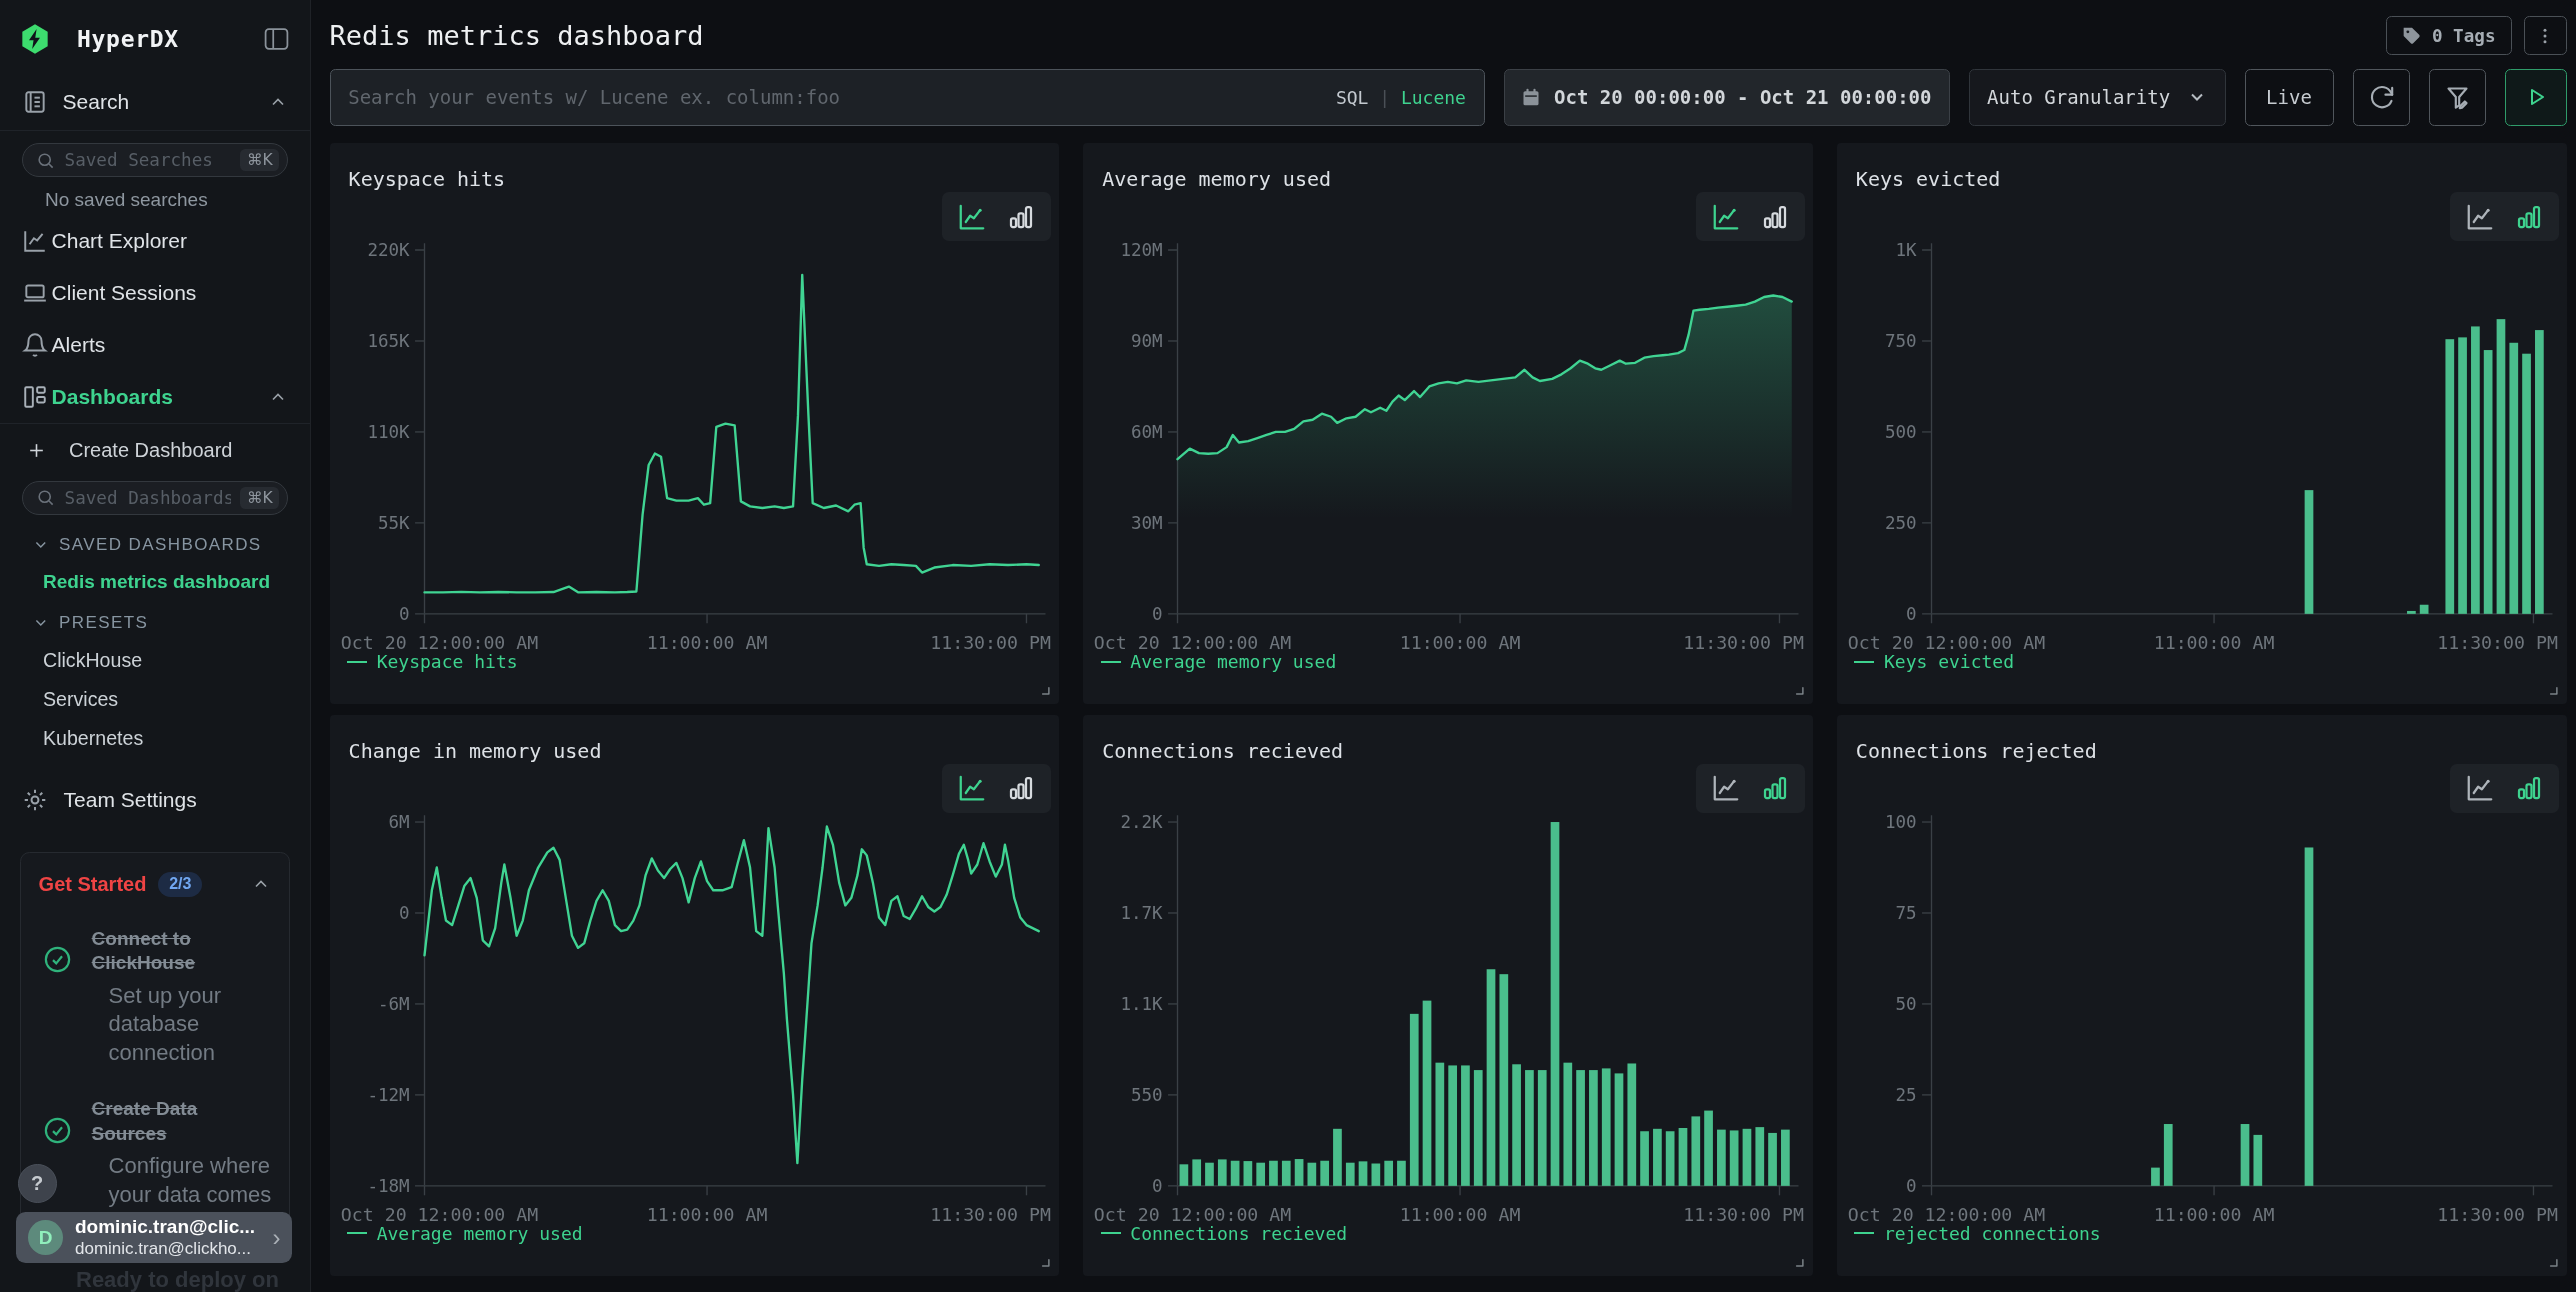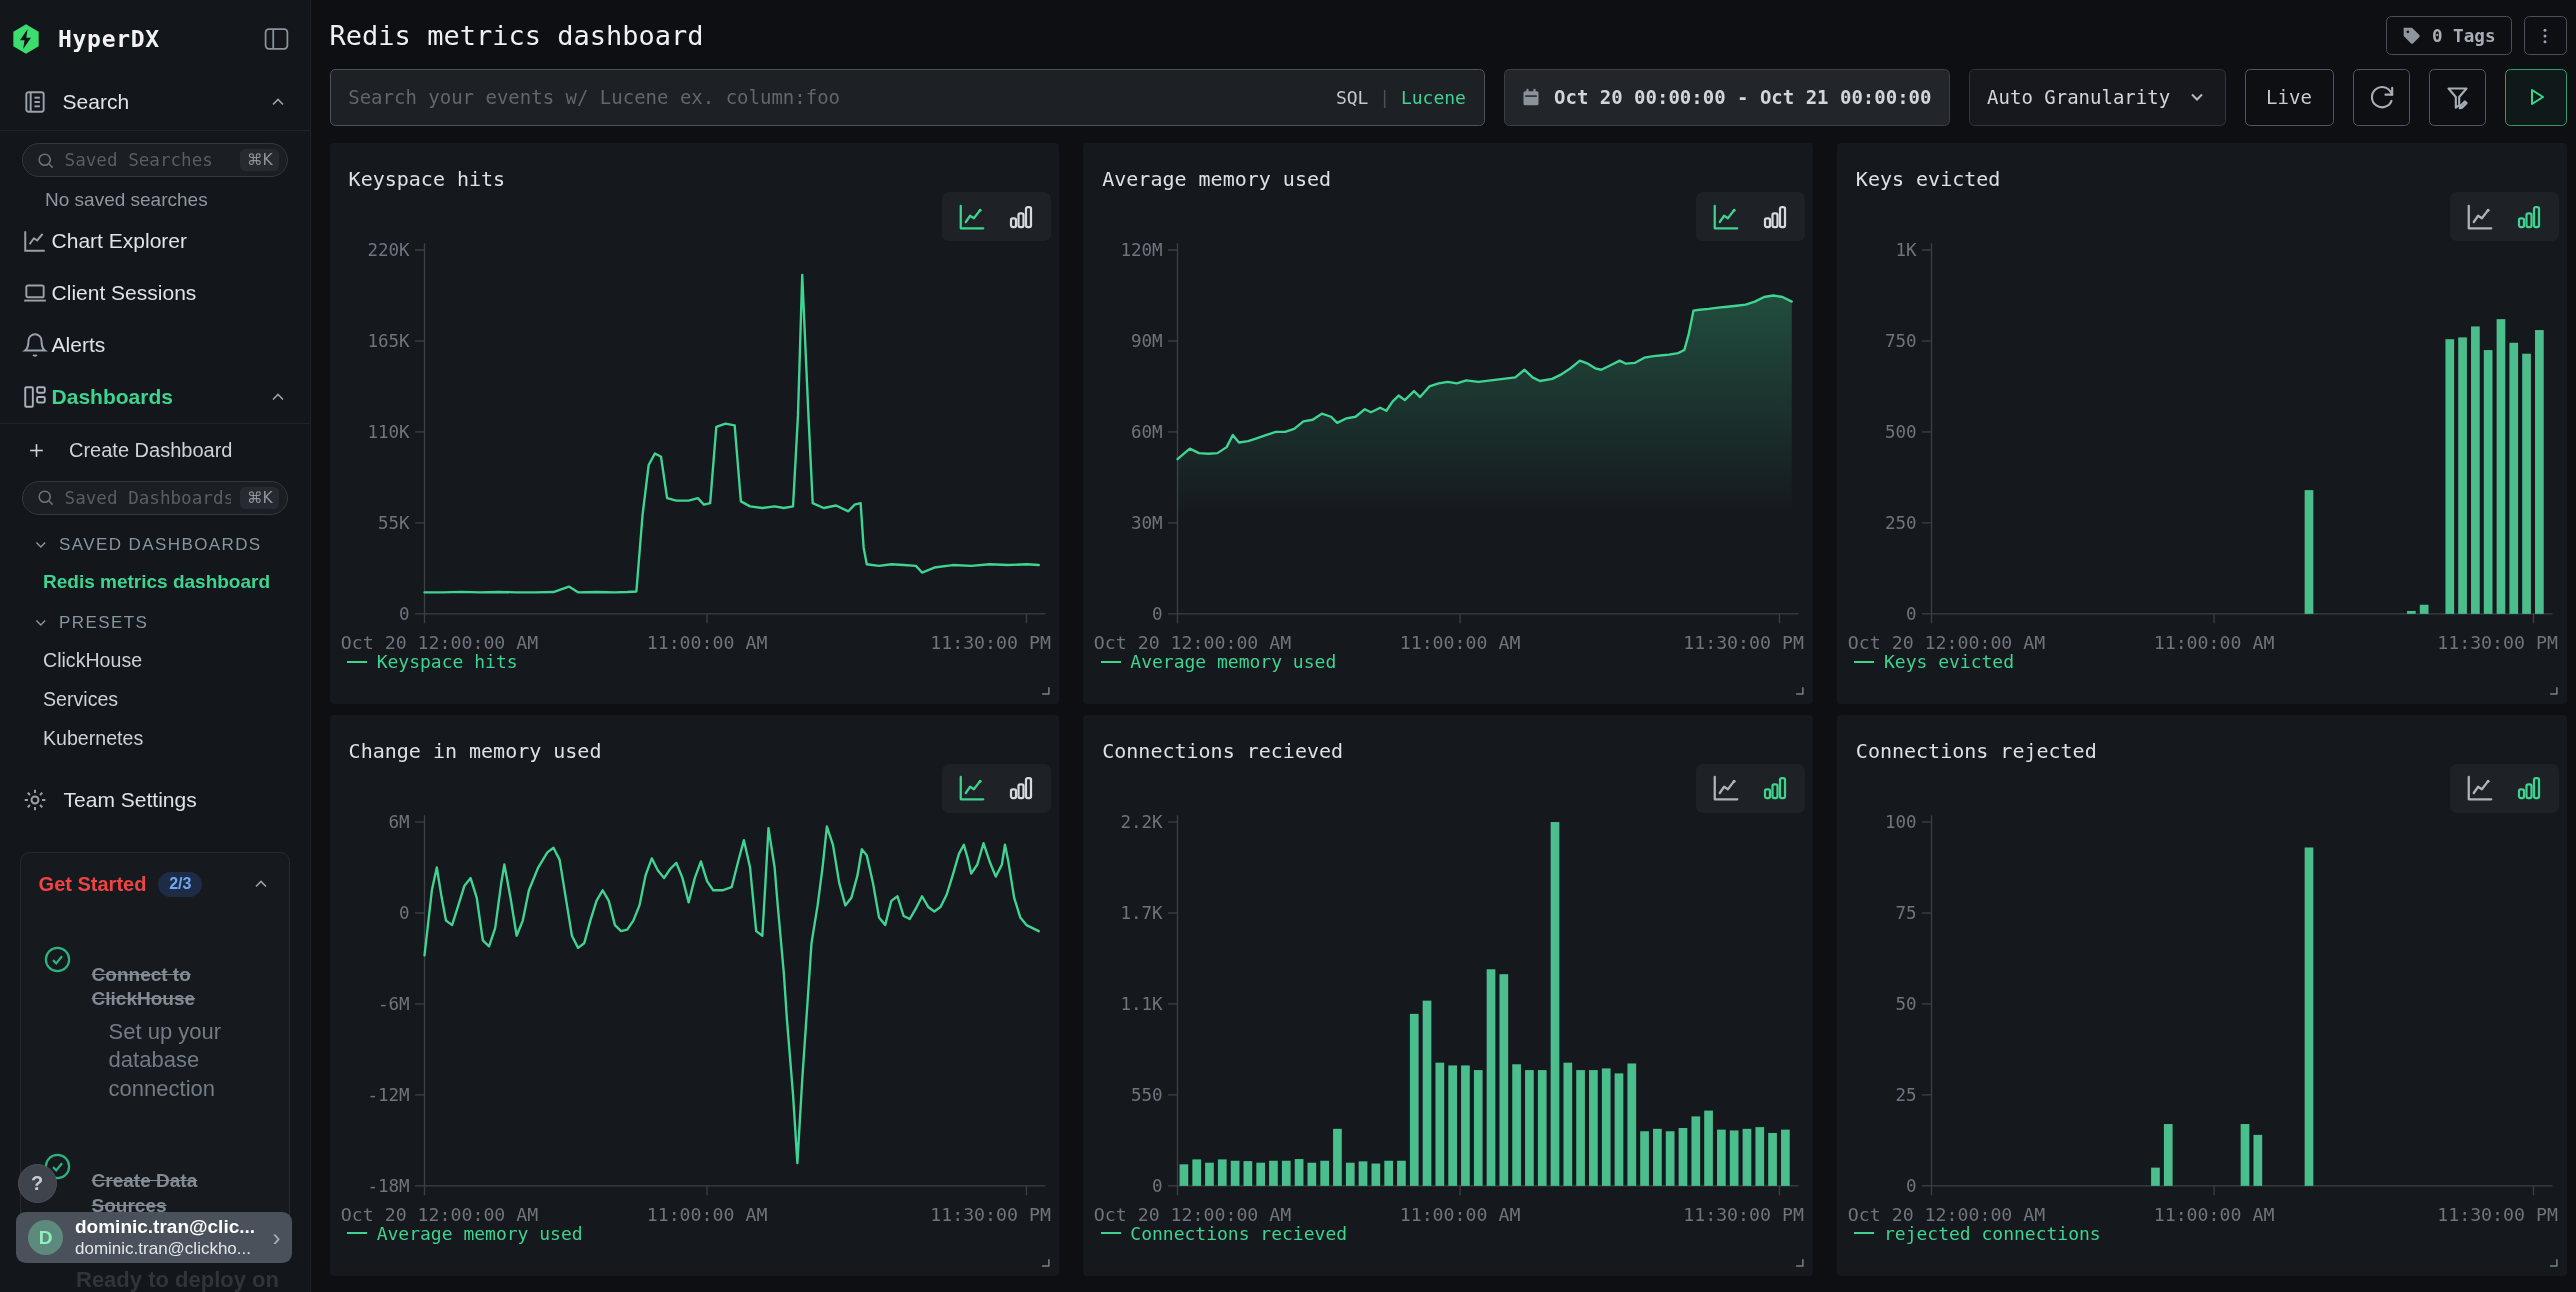--- a/index.html
+++ b/index.html
@@ -8,21 +8,21 @@
     background:#0d0f13; color:#e6e9ec;
     font-family:"Liberation Sans", sans-serif;
     position:relative;
   }
 
   
   .sidebar {
     position:absolute; left:0; top:0; width:311px; height:1293px;
     background:#13161a; border-right:1.4px solid #1f2227; z-index:5;
   }
-  .logo-row { display:flex; align-items:center; gap:16px; padding:23px 20px 19px 10px; }
+  .logo-row { display:flex; align-items:center; gap:26px; padding:23px 20px 19px 19px; }
   .brand { font-family:"DejaVu Sans Mono",monospace; font-weight:bold; font-size:23px; color:#f1f3f5; letter-spacing:0.7px; flex:1; }
   .side-row { display:flex; align-items:center; gap:15px; padding:15px 21.6px; cursor:pointer; }
   .side-row .lbl { font-size:21px; color:#dfe3e7; flex:1; }
   .divider { border:none; border-top:1.4px solid #1f2329; }
   .pill {
     margin:12px 21.6px 5.4px 21.6px; height:34px; border-radius:17.6px;
     border:1.4px solid #33383e; background:#1b1e23;
     display:flex; align-items:center; gap:9.5px; padding:0 8px 0 13.5px;
   }
   .pill input {
@@ -52,21 +52,21 @@
     background:#16191e; border:1.4px solid #262a30; border-radius:9.5px;
     padding:19px 17.6px; overflow:hidden;
   }
   .gs-head { display:flex; align-items:center; gap:12px; }
   .gs-title { font-size:20px; font-weight:bold; color:#ef4444; }
   .gs-badge { background:#1d2b44; color:#71a7f1; font-weight:bold; font-size:16px; border-radius:675px; padding:3.4px 10.8px; }
   .gs-head .sp { flex:1; }
   .gs-item { display:flex; gap:15px; margin-top:30px; }
   .gs-ico { width:38px; flex:0 0 38px; display:flex; justify-content:center; padding-top:17.6px; }
   .gs-body { flex:1; }
-  .gs-item-title { font-size:19px; font-weight:bold; color:#838c95; line-height:1.3; max-width:176px;margin-top:36px; }
+  .gs-item-title { font-size:19px; font-weight:bold; color:#838c95; line-height:1.3; max-width:176px; }
   .gs-item.done .gs-item-title { text-decoration:line-through; }
   .gs-item.todo .gs-item-title { color:#eef0f2; max-width:none; }
   .gs-desc { font-size:22px; color:#737b84; line-height:1.3; margin-top:5.4px; max-width:189px;margin-left:17px; }
   .gs-arrow { font-size:23px; color:#9aa1a8; align-self:center; }
   .num-circle { width:28px; height:28px; border-radius:50%; background:#25282e; color:#8d949c;
     font-weight:bold; font-size:17px; display:flex; align-items:center; justify-content:center; }
 
   .help-fab {
     position:absolute; left:17.6px; top:1164px; width:39px; height:39px; border-radius:50%;
     background:#3e434c; border:1.4px solid #4a505a; color:#c6cbd0; font-size:20px; font-weight:bold;

